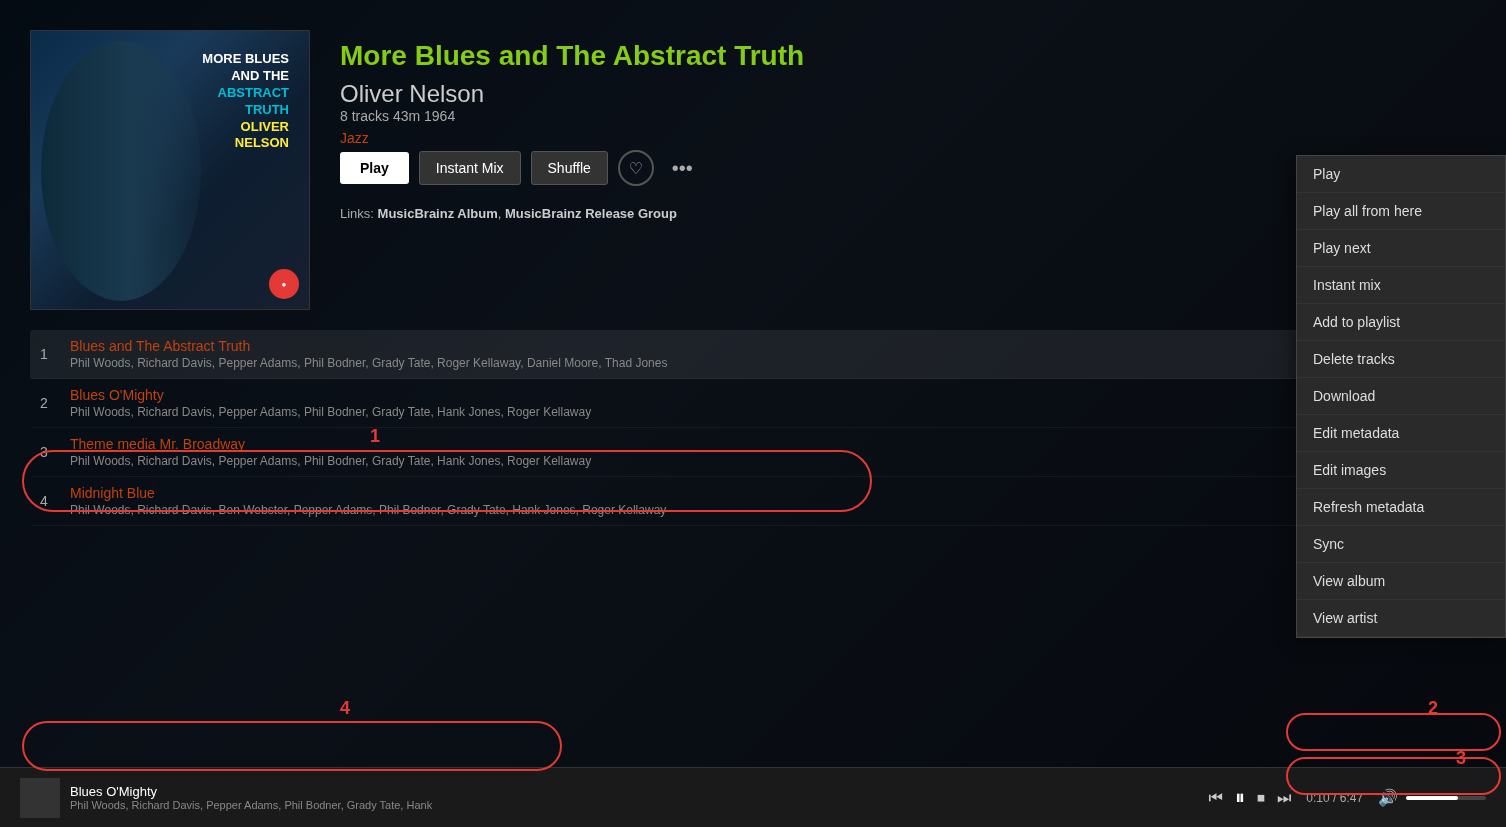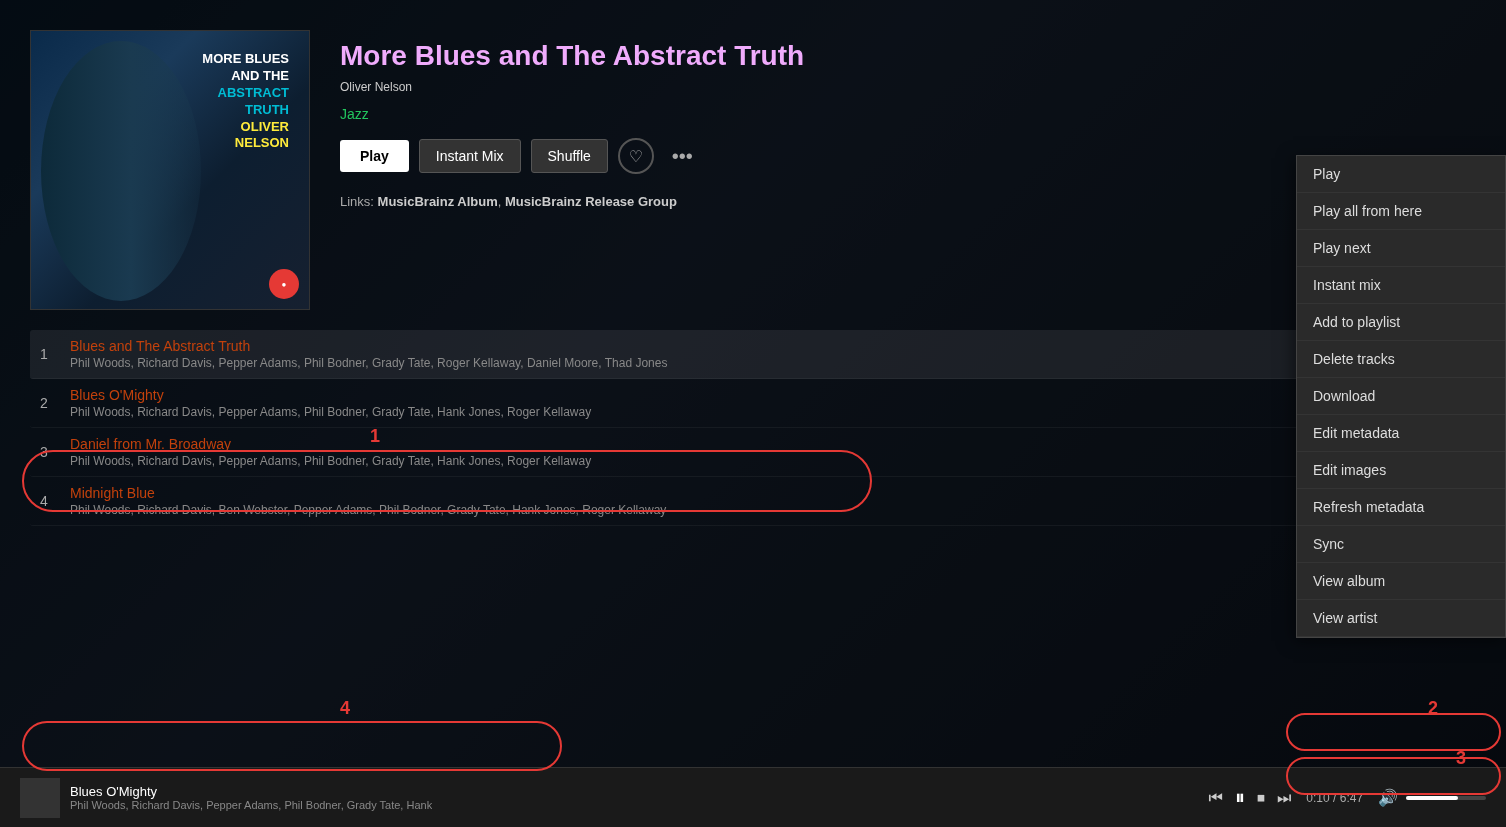--- a/index.html
+++ b/index.html
@@ -95,37 +95,37 @@
       clip-path: ellipse(80px 130px at 80px 140px);
     }
 
     .album-info {
       flex: 1;
       padding-top: 10px;
     }
     .album-title {
       font-size: 28px;
       font-weight: bold;
-      color: #f0abfc;
+      color: #84cc16;
       margin-bottom: 8px;
     }
     .album-artist {
-      font-size: 12px;
+      font-size: 24px;
       color: #ccc;
-      margin-bottom: 12px;
+      margin-bottom: 0;
     }
     .album-meta {
       font-size: 14px;
       color: #aaa;
       margin-bottom: 6px;
     }
     .album-genre {
       font-size: 14px;
-      color: #22c55e;
-      margin-bottom: 16px;
+      color: #c2410c;
+      margin-bottom: 4px;
     }
     .album-actions {
       display: flex;
       gap: 10px;
       align-items: center;
       margin-bottom: 20px;
     }
     .btn-play {
       background: #fff;
       color: #000;
@@ -407,20 +407,21 @@
         </div>
         <div class="album-art-logo">
           <span>●</span>
         </div>
       </div>
     </div>
 
     <div class="album-info">
       <div class="album-title">More Blues and The Abstract Truth</div>
       <div class="album-artist">Oliver Nelson</div>
+      <div class="album-meta">8 tracks  43m  1964</div>
       <div class="album-genre">Jazz</div>
 
       <div class="album-actions">
         <button class="btn-play">Play</button>
         <button class="btn-secondary">Instant Mix</button>
         <button class="btn-secondary">Shuffle</button>
         <button class="btn-icon">♡</button>
         <button class="btn-more">•••</button>
       </div>
 
@@ -448,21 +449,21 @@
       <div class="track-details">
         <div class="track-name">Blues O'Mighty</div>
         <div class="track-artists">Phil Woods, Richard Davis, Pepper Adams, Phil Bodner, Grady Tate, Hank Jones, Roger Kellaway</div>
       </div>
       <span class="track-duration">6:47</span>
     </div>
 
     <div class="track-item">
       <span class="track-num">3</span>
       <div class="track-details">
-        <div class="track-name">Daniel from Mr. Broadway</div>
+        <div class="track-name">Theme media Mr. Broadway</div>
         <div class="track-artists">Phil Woods, Richard Davis, Pepper Adams, Phil Bodner, Grady Tate, Hank Jones, Roger Kellaway</div>
       </div>
       <span class="track-duration">5:49</span>
     </div>
 
     <div class="track-item">
       <span class="track-num">4</span>
       <div class="track-details">
         <div class="track-name">Midnight Blue</div>
         <div class="track-artists">Phil Woods, Richard Davis, Ben Webster, Pepper Adams, Phil Bodner, Grady Tate, Hank Jones, Roger Kellaway</div>

